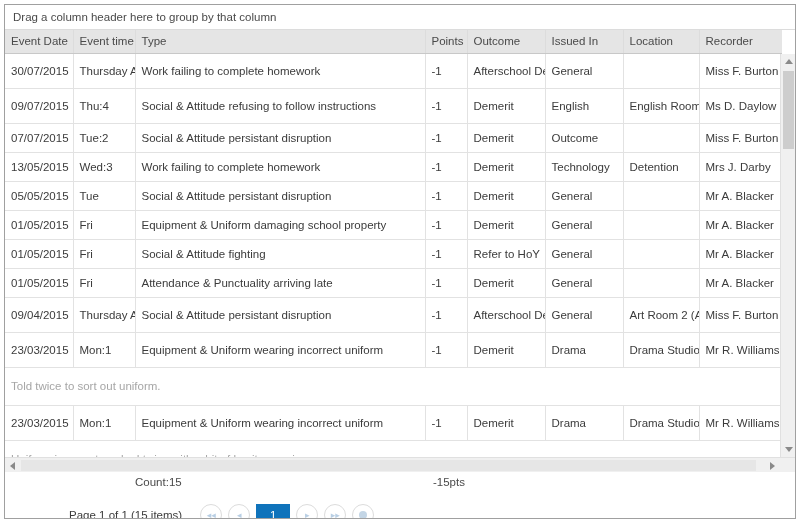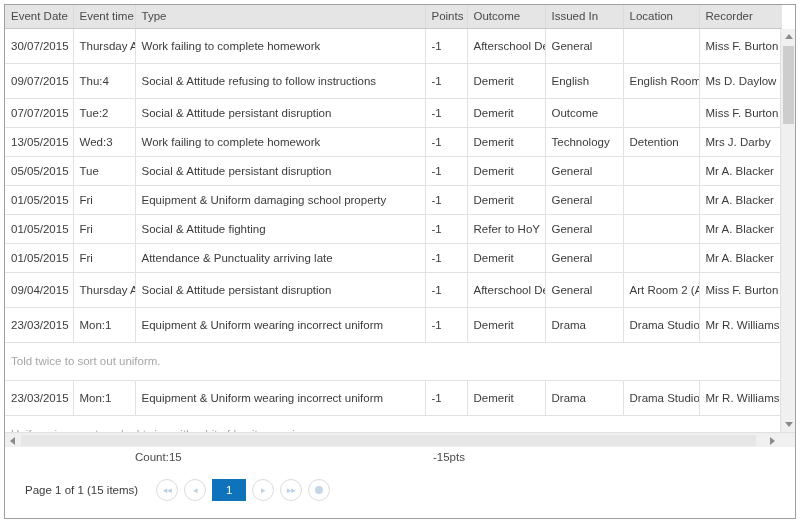--- a/index.html
+++ b/index.html
@@ -176,21 +176,21 @@
     position: absolute;
     left: 0; top: 26px;
     width: 100%;
     height: 34px;
     display: flex;
     align-items: center;
     padding-left: 20px;
     font-size: 11.5px;
     color: #3b3b3b;
   }
-  .pager-label { margin-right: 18px; }
+  .pager-label { margin-right: 18px; margin-left: 44px; }
   .pgbtn {
     width: 22px; height: 22px;
     border-radius: 50%;
     border: 1px solid #dcdcdc;
     background: #ffffff;
     margin-right: 6px;
     display: flex; align-items: center; justify-content: center;
     color: #b9cfe4;
     font-size: 9px;
     line-height: 1;
@@ -208,20 +208,23 @@
   .dot {
     width: 8px; height: 8px; border-radius: 50%;
     background: #c4d6e6;
   }
 </style>
 </head>
 <body>
 
 <div class="window">
 
+  <div class="group-bar">
+    <span>Drag a column header here to group by that column</span>
+  </div>
 
   <div class="grid-viewport">
     <div class="grid-scrollarea">
       <table class="grid">
         <colgroup>
           <col style="width:68px">
             <col style="width:62px">
             <col style="width:290px">
           <col style="width:42px">
             <col style="width:78px">

